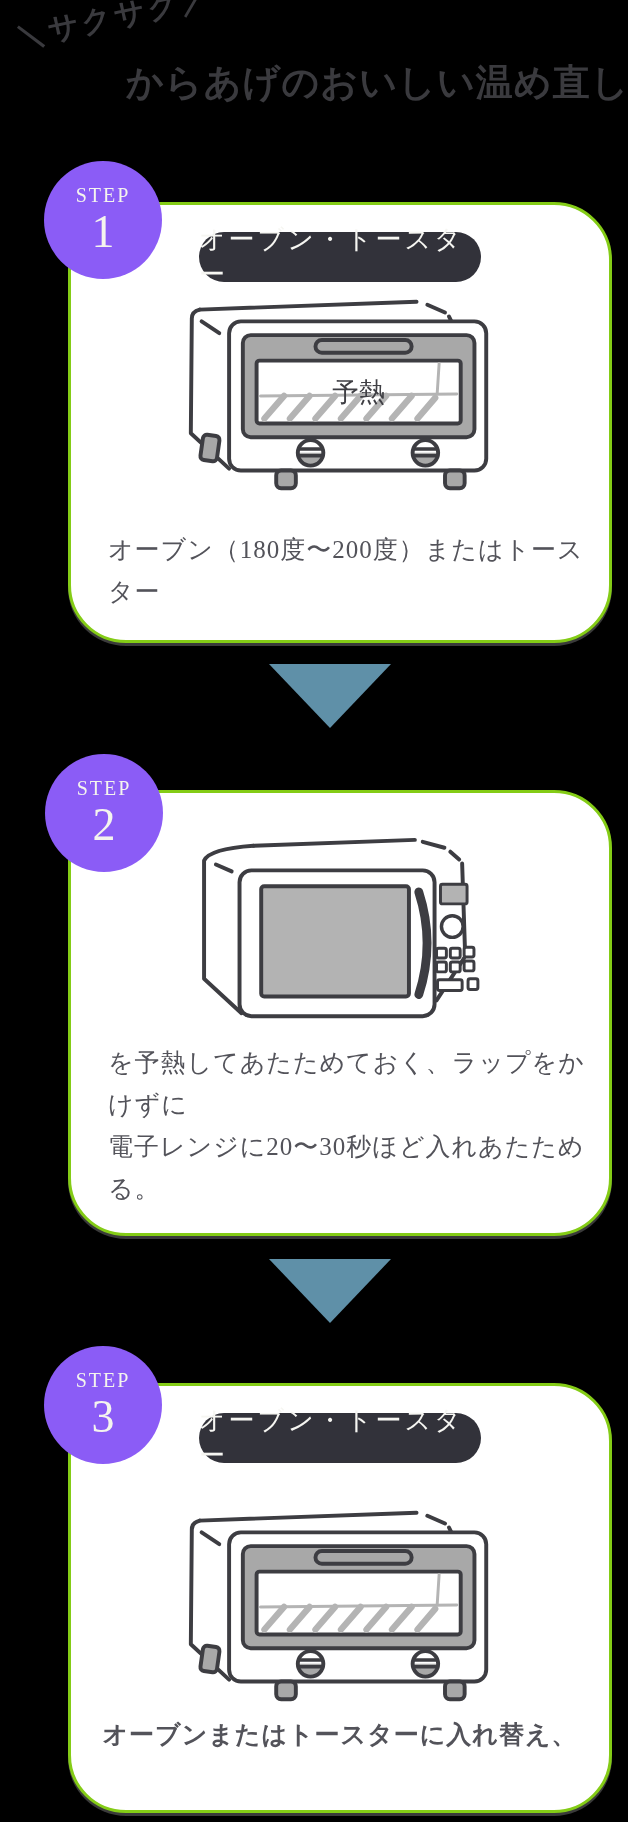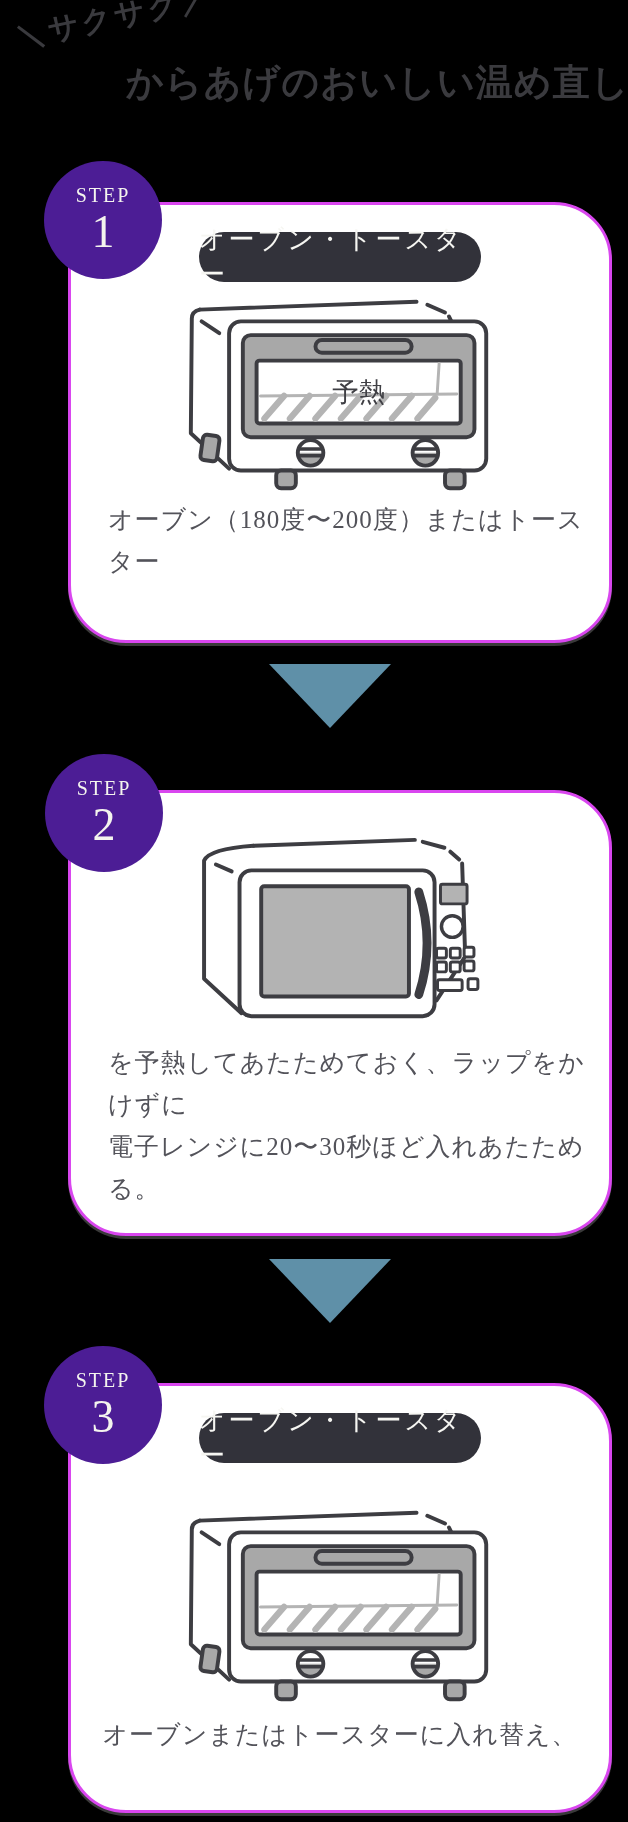--- a/index.html
+++ b/index.html
@@ -5,34 +5,34 @@
   html,body{margin:0;padding:0;background:#000;}
   #stage{position:relative;width:628px;height:1822px;background:#000;overflow:hidden;
          font-family:"Liberation Serif","DejaVu Serif",serif;}
   
   .kicker{position:absolute;left:12px;top:18px;transform:rotate(-12deg);transform-origin:left top;
           font-family:"DejaVu Sans","Liberation Sans",sans-serif;font-weight:bold;
           font-size:30px;letter-spacing:3px;color:#3a3a3e;white-space:nowrap;}
   .title{position:absolute;left:126px;top:58px;font-size:37px;font-weight:bold;
          color:#3a3a3e;letter-spacing:1px;white-space:nowrap;}
   
-  .card{position:absolute;left:68px;width:544px;background:#ffffff;border:3px solid #d946ef;
+  .card{position:absolute;left:68px;width:544px;background:#ffffff;border:3px solid #84cc16;
         border-radius:58px;box-sizing:border-box;display:flex;flex-direction:column;
         align-items:center;box-shadow:0 3px 0 #3a3a3a;}
   .pill{margin-top:27px;width:282px;height:50px;background:#32323a;border-radius:26px;
         display:flex;align-items:center;justify-content:center;color:#f6f6f2;
         font-size:26px;letter-spacing:3px;flex:0 0 auto;}
-  .badge{position:absolute;width:118px;height:118px;border-radius:50%;background:#4c1d95;
+  .badge{position:absolute;width:118px;height:118px;border-radius:50%;background:#8b5cf6;
          display:flex;flex-direction:column;align-items:center;justify-content:center;
          color:#f4f4ee;z-index:5;}
   .badge .lbl{font-size:20px;letter-spacing:2px;line-height:1;}
   .badge .num{font-size:46px;line-height:1;margin-top:4px;}
   .desc{font-size:25px;line-height:42px;color:#53535a;letter-spacing:1px;
         align-self:stretch;padding-left:37px;}
-  .desc.centered{align-self:center;padding-left:0;}
+  .desc.centered{align-self:center;padding-left:0;font-weight:bold;}
   .arrow{position:absolute;left:269px;width:0;height:0;
          border-left:61px solid transparent;border-right:61px solid transparent;
          border-top:64px solid #5f90a8;}
   svg{display:block;flex:0 0 auto;}
   .sketch{stroke:#3d3d42;stroke-width:4;fill:none;stroke-linecap:round;stroke-linejoin:round;}
 </style>
 </head>
 <body>
 
 <div id="stage">
@@ -73,21 +73,21 @@
           <path d="M123,164 L147,164 M123,171 L147,171" stroke-width="3.5"></path>
           <path d="M265,168 A13,13 0 0 0 239,168 Z" fill="#a8a8a8" stroke="none" transform="rotate(180 252 168)"></path>
           <circle cx="252" cy="168" r="13" fill="none"></circle>
           <path d="M240,164 L264,164 M240,171 L264,171" stroke-width="3.5"></path>
         </g>
         <rect x="100" y="186" width="20" height="18" rx="5" fill="#a8a8a8"></rect>
         <rect x="272" y="186" width="20" height="18" rx="5" fill="#a8a8a8"></rect>
       </g>
       <text x="184" y="115" font-size="27" fill="#3f3f44" text-anchor="middle" font-family="&quot;Liberation Serif&quot;,&quot;DejaVu Serif&quot;,serif">予熱</text>
     </svg>
-    <div class="desc" style="">
+    <div class="desc" style="margin-top:30px;">
       <div>オーブン（180度〜200度）またはトースター</div>
     </div>
   </div>
   <div class="badge" style="left:44px;top:161px;">
     <span class="lbl">STEP</span>
     <span class="num">1</span>
   </div>
 
   <div class="arrow" style="top:664px;"></div>
 

